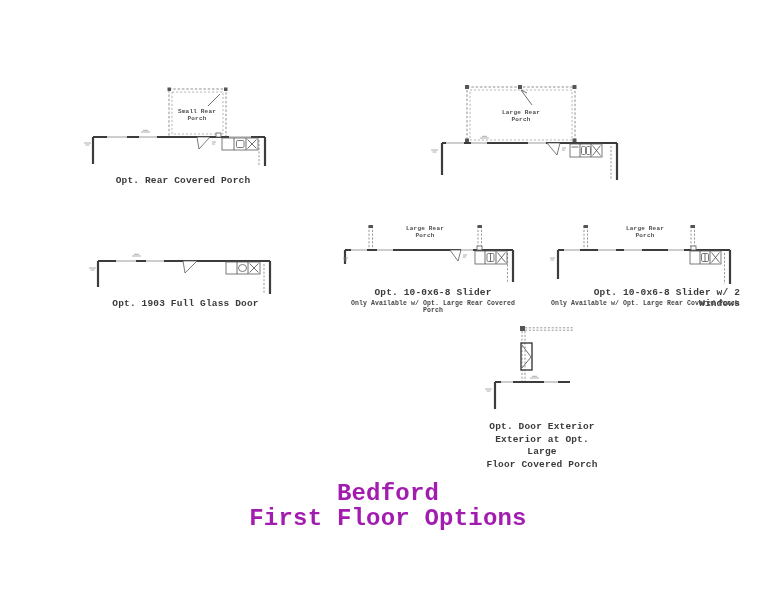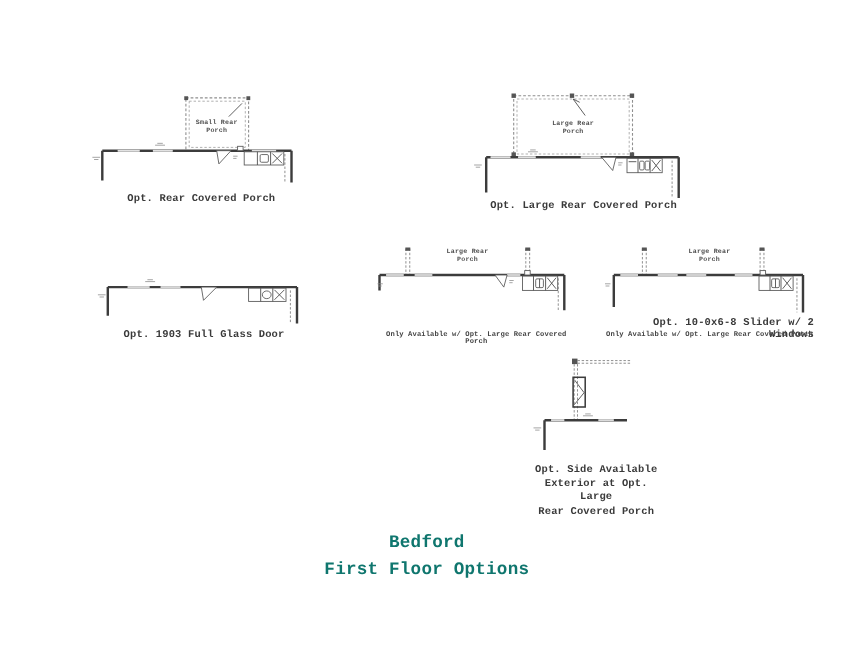--- a/index.html
+++ b/index.html
@@ -16,21 +16,21 @@
     position:absolute;left:0;right:0;text-align:center;
     font-weight:bold;font-size:6.5px;color:#454545;letter-spacing:.1px;
   }
   .porch-label{
     position:absolute;text-align:center;font-weight:bold;font-size:6px;
     line-height:7px;color:#4e4e4e;letter-spacing:.2px;
   }
   .cap3{line-height:12.5px;}
   .title-block{
     position:absolute;left:0;right:0;top:481px;text-align:center;
-    font-weight:bold;font-size:16px;line-height:25px;color:#0f766e;letter-spacing:.2px;
+    font-weight:bold;font-size:24px;line-height:25px;color:#a21caf;letter-spacing:.2px;
   }
   svg{display:block;}
   
   .wall{stroke:#3c3c3c;stroke-width:2.2;fill:none;stroke-linecap:butt;}
   .wall-thin{stroke:#3c3c3c;stroke-width:1.4;fill:none;}
   .win{stroke:#b3b3b3;stroke-width:2.2;fill:none;}
   .winmid{stroke:#ffffff;stroke-width:.7;fill:none;}
   .dash{stroke:#8f8f8f;stroke-width:1;fill:none;stroke-dasharray:2.5,1.8;}
   .dash-in{stroke:#a6a6a6;stroke-width:.8;fill:none;stroke-dasharray:2.2,1.8;}
   .vdash{stroke:#8f8f8f;stroke-width:.9;fill:none;stroke-dasharray:2.2,1.6;}
@@ -114,21 +114,20 @@
         <path class="thin" d="M143.5,63 h7"></path>
         <rect class="fixture" x="153.5" y="62.5" width="4" height="8" rx="1"></rect>
         <rect class="fixture" x="158.5" y="62.5" width="4" height="8" rx="1"></rect>
         <path class="thin" d="M164.5,61.5 L172.5,71.5 M172.5,61.5 L164.5,71.5"></path>
       </g>
     </svg>
     <div class="porch-label" style="left:63px;top:25px;width:60px;">
       <div>Large Rear</div>
       <div>Porch</div>
     </div>
-    <div class="caption" style="top:97px;">Opt. Large Rear Covered Porch</div>
   </div>
 
   <div class="diagram" style="left:88px;top:248px;width:195px;height:64px;">
     <svg width="195" height="50" viewBox="0 0 195 50">
       <g>
         <path class="wall" d="M10,13 H182"></path>
         <path class="win" d="M28,13 H48 M58,13 H76"></path>
         <path class="winmid" d="M28,13 H48 M58,13 H76"></path>
         <path class="wall" d="M10,13 V39"></path>
         <path class="wall" d="M182,13 V46"></path>
@@ -176,20 +175,21 @@
         <path class="thin" d="M142,29 V42 M153,29 V42"></path>
         <rect class="fixture" x="144" y="31.5" width="7" height="8" rx="1.2"></rect>
         <path class="thin" d="M147.5,31.5 V39.5"></path>
         <path class="thin" d="M154.5,30.5 L162.5,40.5 M162.5,30.5 L154.5,40.5"></path>
       </g>
     </svg>
     <div class="porch-label" style="left:52px;top:3px;width:60px;">
       <div>Large Rear</div>
       <div>Porch</div>
     </div>
+    <div class="caption" style="top:65px;">Opt. 10-0x6-8 Slider</div>
     <div class="subtitle" style="top:78px;">Only Available w/ Opt. Large Rear Covered Porch</div>
   </div>
 
   <div class="diagram" style="left:550px;top:222px;width:190px;height:94px;">
     <svg width="190" height="66" viewBox="0 0 190 66">
       <g>
         <path class="vdash" d="M34,4 V28 M37.5,4 V28"></path>
         <path class="vdash" d="M141,4 V28 M144.5,4 V28"></path>
         <rect class="post" x="33.5" y="3" width="4.5" height="3"></rect>
         <rect class="post" x="140.5" y="3" width="4.5" height="3"></rect>
@@ -238,23 +238,23 @@
         <path class="win" d="M23,57 H35 M66,57 H80"></path>
         <path class="winmid" d="M23,57 H35 M66,57 H80"></path>
         <path class="wall" d="M17,57 V84"></path>
       </g>
       <g class="mark">
         <path d="M52,53 h9 M54,51.3 h5"></path>
         <path d="M7,64 h7 M8.5,66 h4"></path>
       </g>
     </svg>
     <div class="caption cap3" style="top:96px;">
-      <div>Opt. Side Available</div>
+      <div>Opt. Door Exterior</div>
       <div>Exterior at Opt. Large</div>
-      <div>Rear Covered Porch</div>
+      <div>Floor Covered Porch</div>
     </div>
   </div>
 
   <div class="title-block">
     <div>Bedford</div>
     <div>First Floor Options</div>
   </div>
 
 </div>
 

